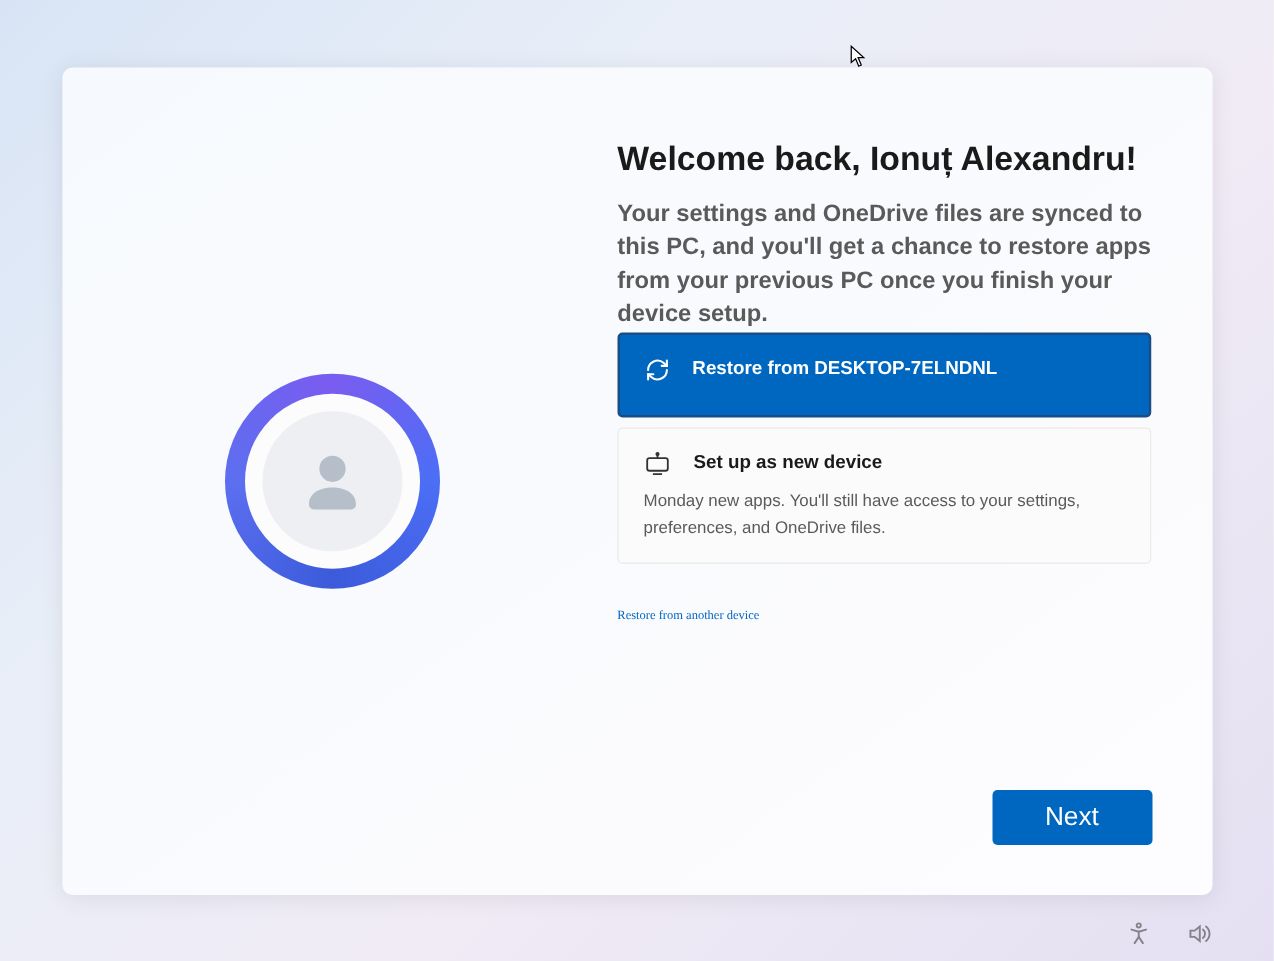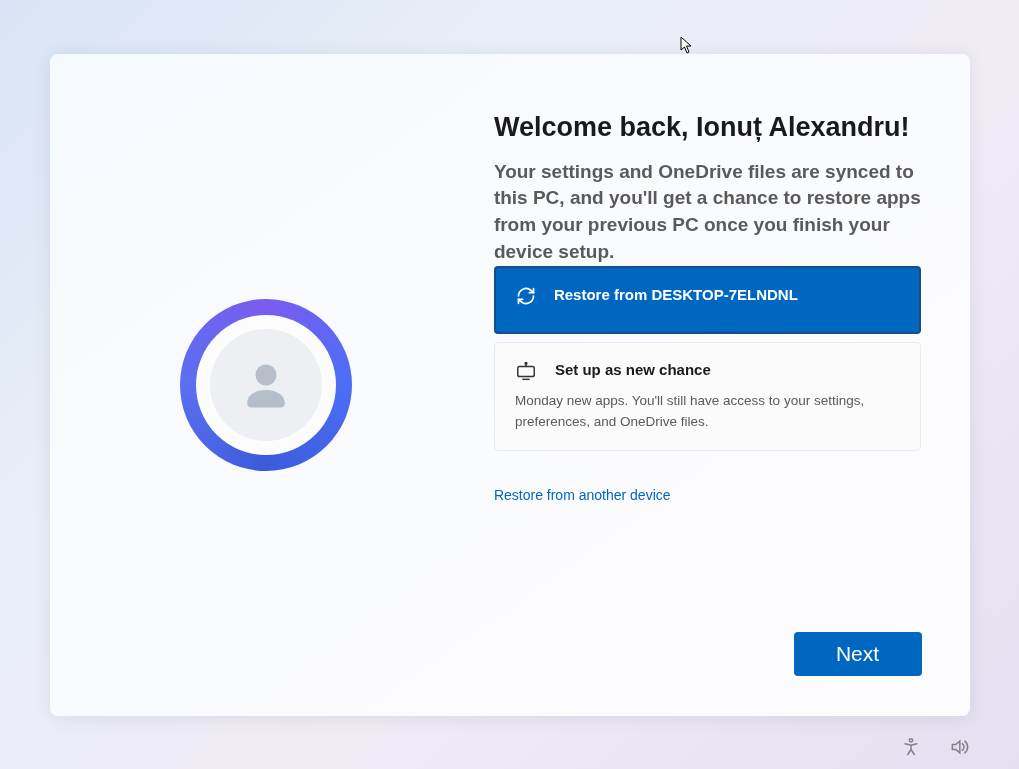--- a/index.html
+++ b/index.html
@@ -100,25 +100,26 @@
     }
     .selected .card-title { color: #fff; }
     .unselected .card-title { color: #1a1a1a; }
     .card-body {
       font-size: 13.5px;
       line-height: 1.5;
     }
     .selected .card-body { color: #e8f1fb; }
     .unselected .card-body { color: #5a5a5a; }
     .link {
-      font-size: 14px;
+      font-size: 10px;
       color: #0067c0;
       cursor: pointer;
       margin-top: 28px;
       display: inline-block;
+      font-family: Liberation Serif, serif;
     }
     .next-btn {
       position: absolute;
       bottom: 40px;
       right: 48px;
       background: #0067c0;
       color: #fff;
       border: none;
       padding: 10px 0;
       width: 128px;
@@ -177,21 +178,21 @@
     </div>
 
     <div class="option-card unselected">
       <div class="card-header">
         <svg width="22" height="22" viewBox="0 0 24 24" fill="none" stroke="#333" stroke-width="1.6">
           <rect x="3" y="6" width="18" height="11" rx="2"></rect>
           <line x1="8" y1="20" x2="16" y2="20"></line>
           <line x1="12" y1="3" x2="12" y2="6"></line>
           <circle cx="12" cy="2.5" r="1" fill="#333"></circle>
         </svg>
-        <span class="card-title">Set up as new chance</span>
+        <span class="card-title">Set up as new device</span>
       </div>
       <div class="card-body">Monday new apps. You'll still have access to your settings, preferences, and OneDrive files.</div>
     </div>
 
     <a class="link">Restore from another device</a>
   </div>
 
   <button class="next-btn">Next</button>
 </div>
 

